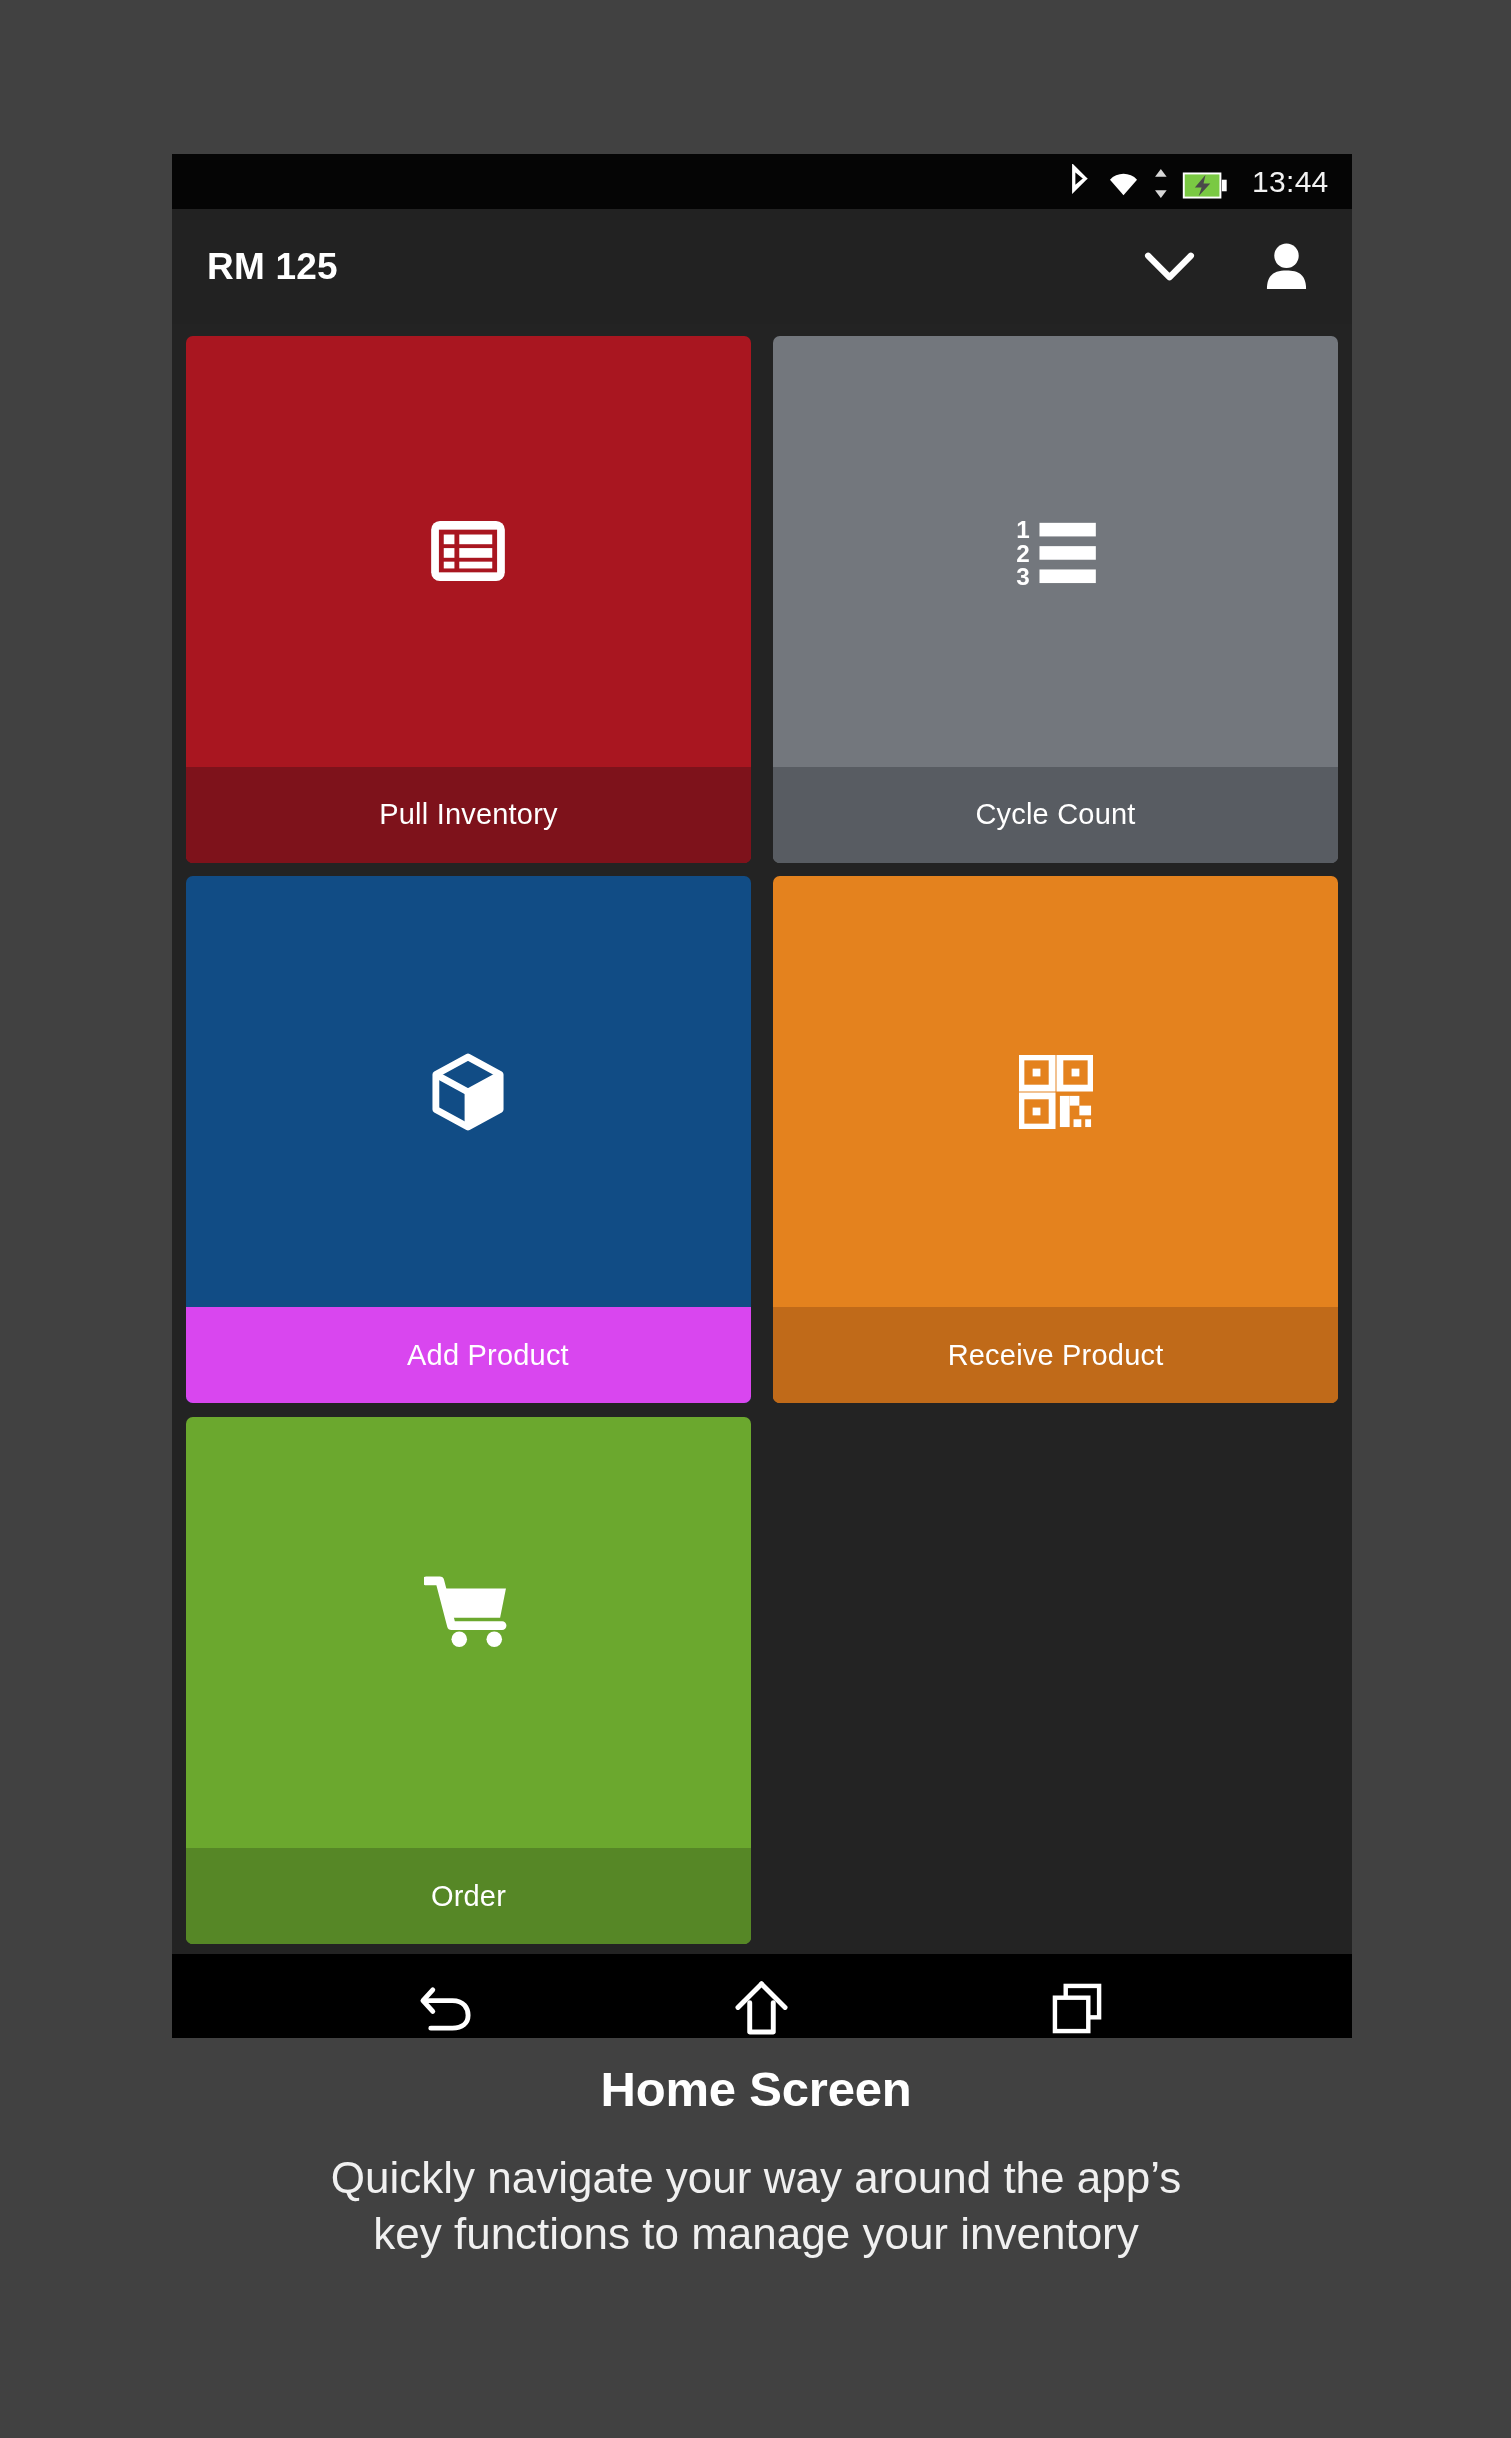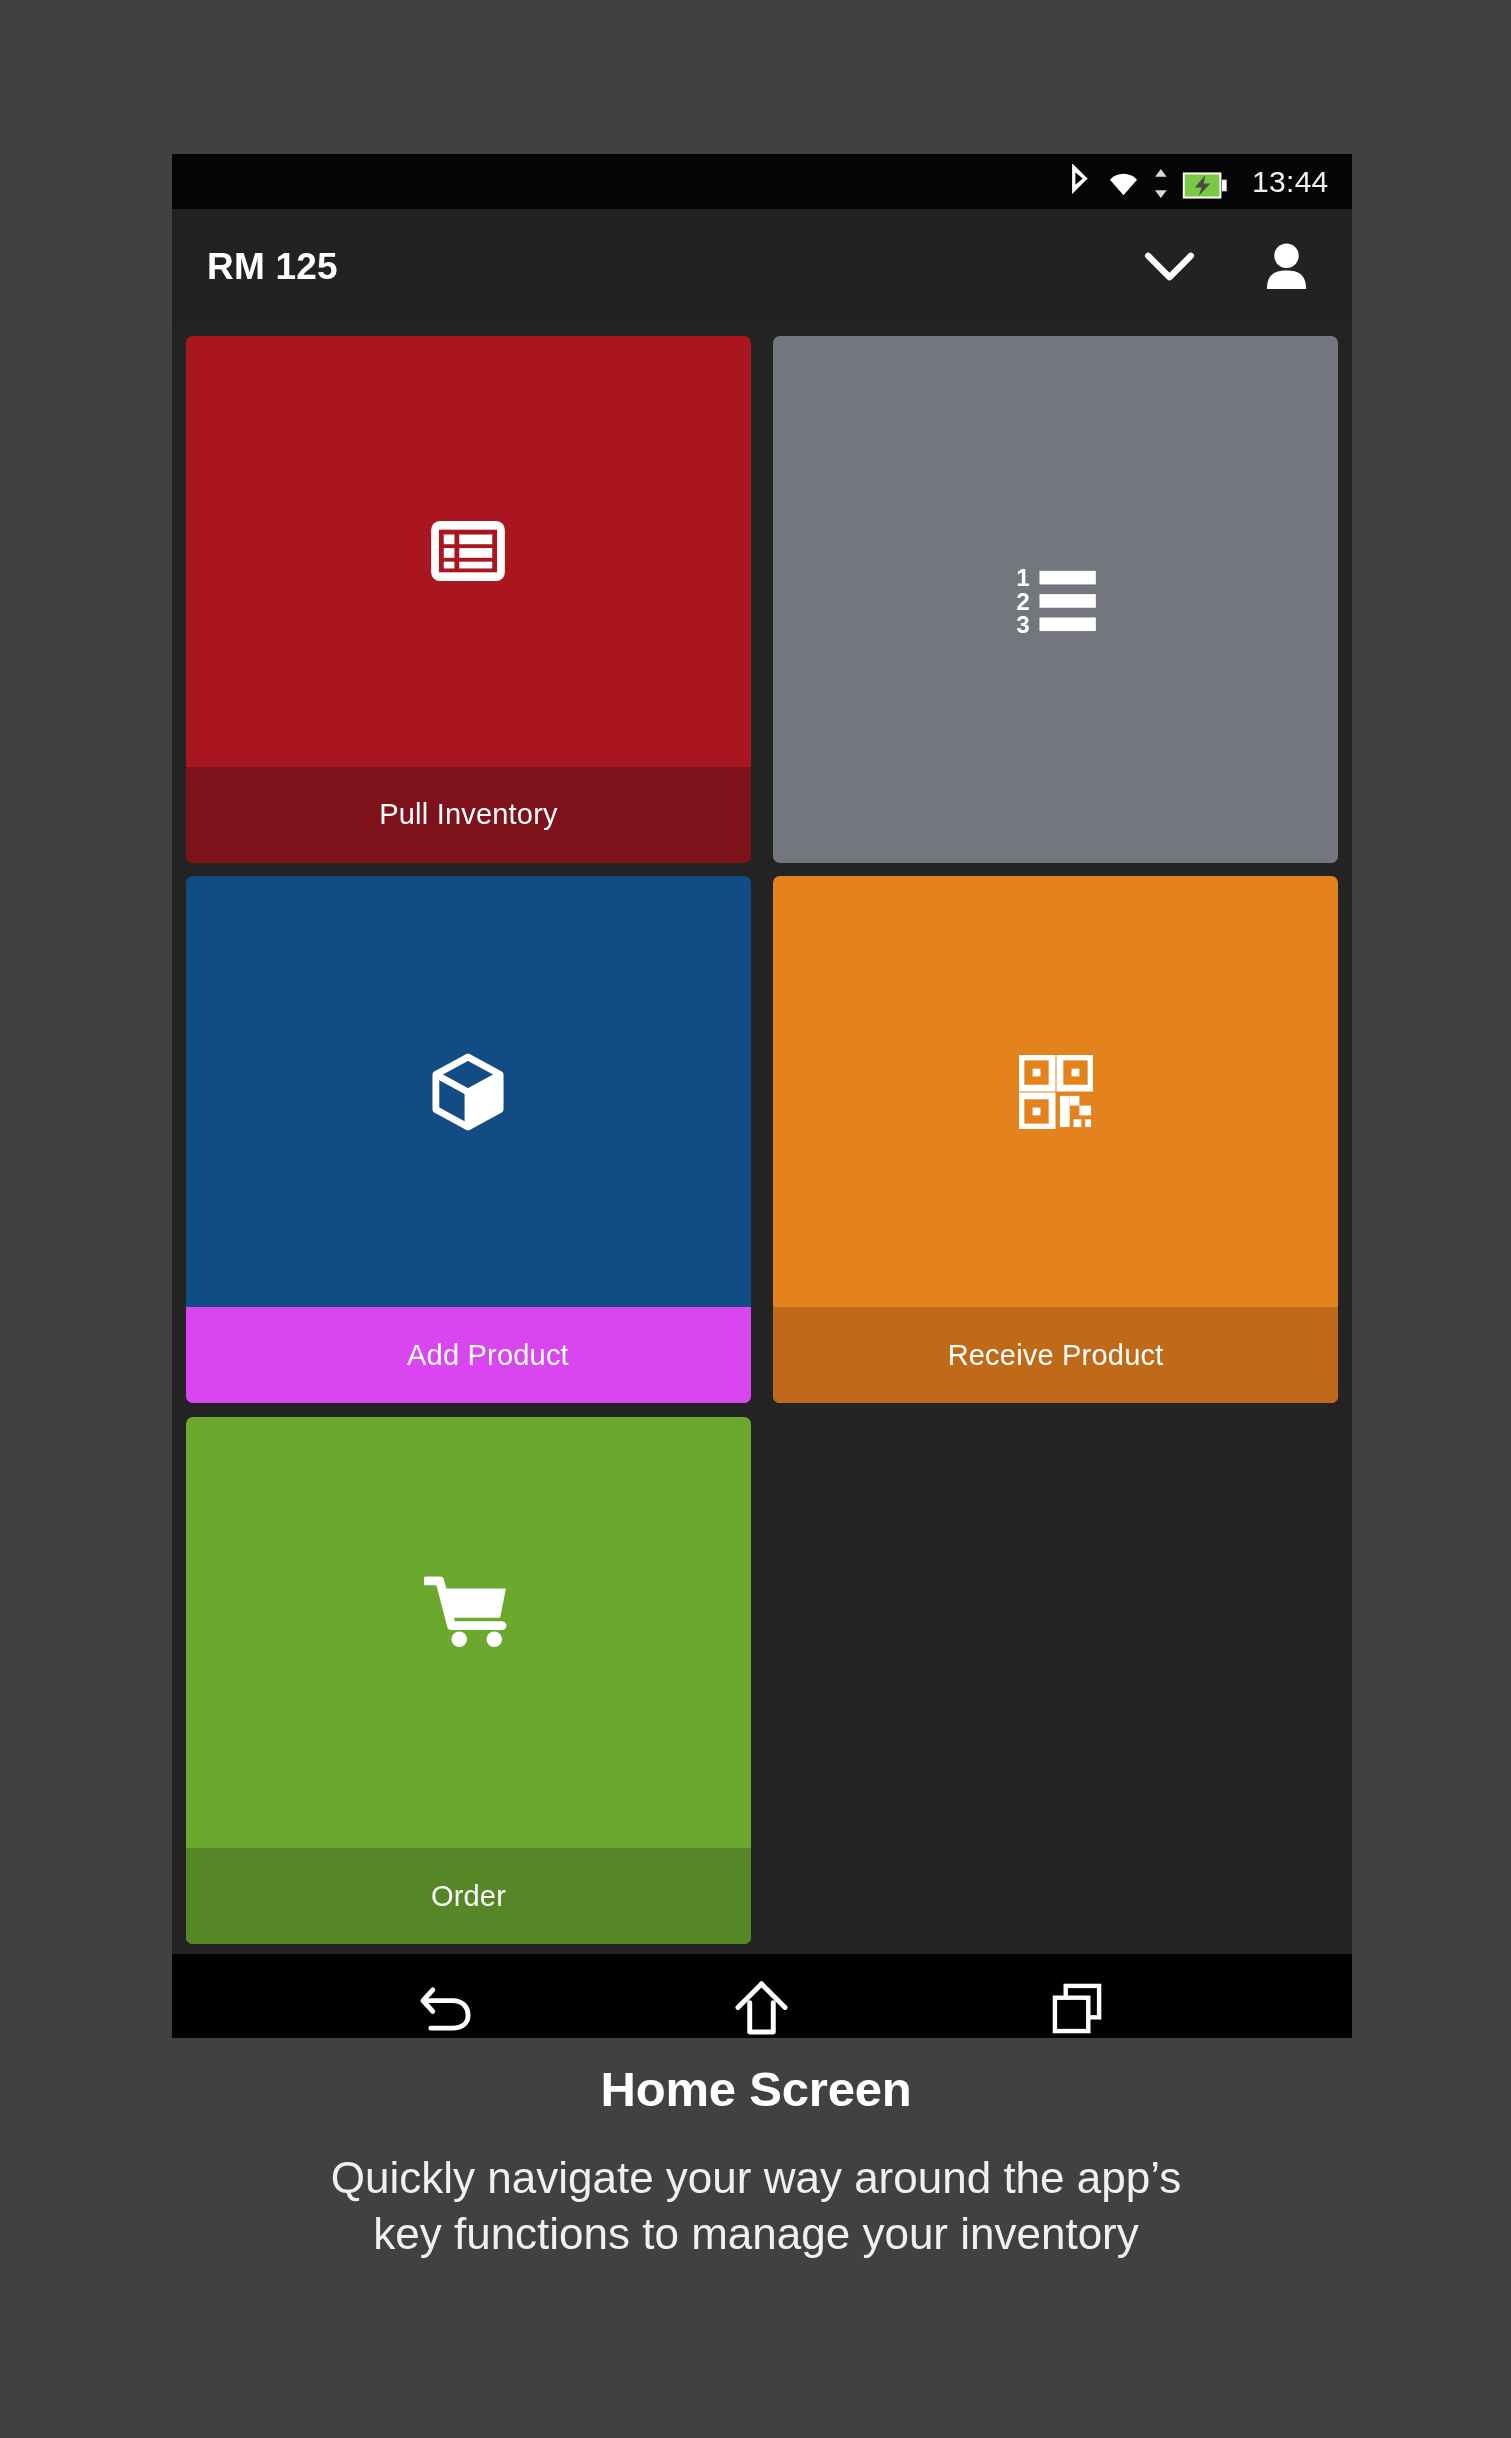--- a/index.html
+++ b/index.html
@@ -233,20 +233,21 @@
         <div class="tile-body">
           <svg width="84" height="68" viewBox="0 0 86 70">
             <text x="2" y="22" font-family="Liberation Sans, sans-serif" font-size="25" font-weight="bold" fill="#ffffff">1</text>
             <text x="2" y="46" font-family="Liberation Sans, sans-serif" font-size="25" font-weight="bold" fill="#ffffff">2</text>
             <text x="2" y="70" font-family="Liberation Sans, sans-serif" font-size="25" font-weight="bold" fill="#ffffff">3</text>
             <rect x="26" y="6" width="58" height="14" fill="#ffffff"></rect>
             <rect x="26" y="30" width="58" height="14" fill="#ffffff"></rect>
             <rect x="26" y="54" width="58" height="14" fill="#ffffff"></rect>
           </svg>
         </div>
+        <div class="tile-label" style="background:#585C62;">Cycle Count</div>
       </div>
 
 
       <div class="tile" style="background:#114C85;">
         <div class="tile-body">
           <svg width="74" height="78" viewBox="0 0 76 80">
             <path d="M38 4 L71 22 L71 58 L38 76 L5 58 L5 22 Z" fill="none" stroke="#ffffff" stroke-width="7" stroke-linejoin="round"></path>
             <path d="M5 22 L38 40 L71 22" fill="none" stroke="#ffffff" stroke-width="7" stroke-linejoin="round"></path>
             <path d="M38 40 L38 76" fill="none" stroke="#ffffff" stroke-width="7"></path>
             <path d="M38 42 L69 25 L69 57 L38 74 Z" fill="#ffffff"></path>

